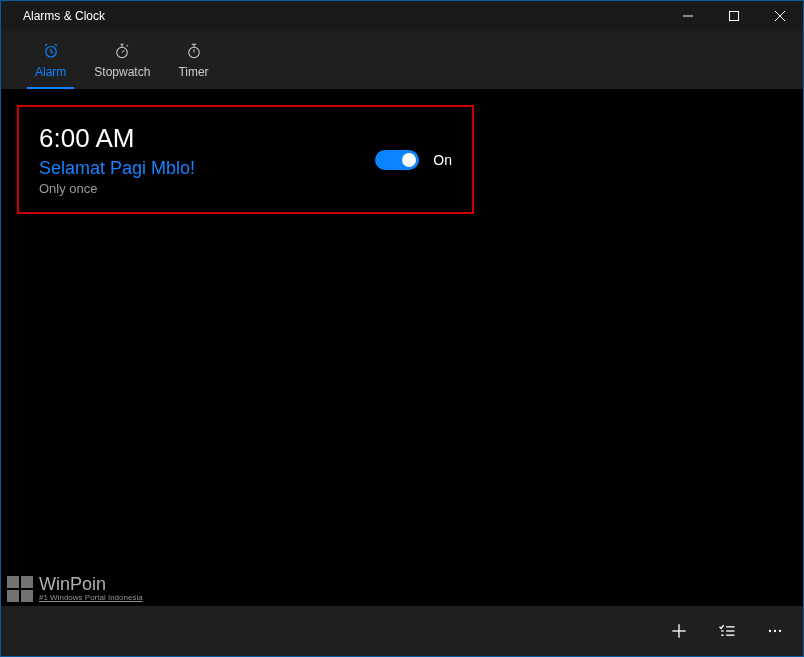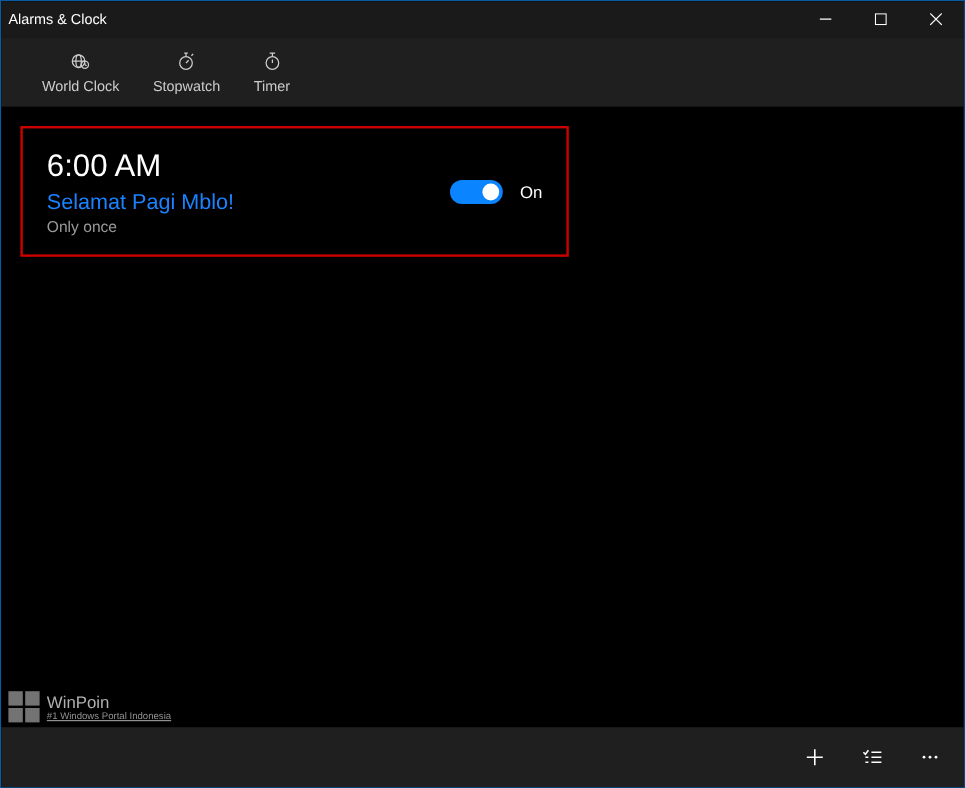--- a/index.html
+++ b/index.html
@@ -12,21 +12,21 @@
       position: relative;
       border: 1px solid #0a5aa0;
     }
     
     .titlebar {
       height: 30px;
       background: #1a1a1a;
       display: flex;
       align-items: center;
       justify-content: space-between;
-      padding-left: 6px;
+      padding-left: 22px;
       color: #fff;
     }
     .titlebar .title {
       font-size: 12px;
     }
     .window-controls {
       display: flex;
       height: 100%;
     }
     .window-controls .ctrl {
@@ -155,21 +155,21 @@
     .watermark .wm-logo {
       display: grid;
       grid-template-columns: 12px 12px;
       grid-template-rows: 12px 12px;
       gap: 2px;
     }
     .watermark .wm-logo div {
       background: #888;
     }
     .watermark .wm-text .brand {
-      font-size: 14px;
+      font-size: 18px;
       font-weight: 400;
       color: #cfcfcf;
       line-height: 1;
     }
     .watermark .wm-text .tagline {
       font-size: 8px;
       color: #aaa;
       text-decoration: underline;
     }
   </style>
@@ -192,32 +192,31 @@
     <div class="ctrl">
       <svg viewBox="0 0 10 10">
           <line x1="0" y1="0" x2="10" y2="10" stroke="#fff" stroke-width="1"></line>
           <line x1="10" y1="0" x2="0" y2="10" stroke="#fff" stroke-width="1"></line>
         </svg>
     </div>
   </div>
 </div>
 
 <div class="tabbar">
-  <div class="tab">
+  <div class="tab active">
     <span class="icon">
-      <svg viewBox="0 0 24 24" fill="none" stroke="#ccc" stroke-width="1.4">
-        <circle cx="10" cy="12" r="7"></circle>
-        <ellipse cx="10" cy="12" rx="3" ry="7"></ellipse>
-        <line x1="3" y1="12" x2="17" y2="12"></line>
-        <circle cx="17" cy="16" r="4"></circle>
-        <line x1="17" y1="16" x2="17" y2="14"></line>
-        <line x1="17" y1="16" x2="19" y2="17"></line>
+      <svg viewBox="0 0 24 24" fill="none" stroke="#0a84ff" stroke-width="1.6">
+        <circle cx="12" cy="13" r="7"></circle>
+        <line x1="12" y1="13" x2="12" y2="9"></line>
+        <line x1="12" y1="13" x2="15" y2="15"></line>
+        <line x1="4" y1="5" x2="7" y2="3"></line>
+        <line x1="20" y1="5" x2="17" y2="3"></line>
       </svg>
     </span>
-    <span>World Clock</span>
+    <span>Alarm</span>
   </div>
   <div class="tab">
     <span class="icon">
       <svg viewBox="0 0 24 24" fill="none" stroke="#ccc" stroke-width="1.4">
         <circle cx="12" cy="14" r="7"></circle>
         <line x1="12" y1="14" x2="15" y2="11"></line>
         <line x1="10" y1="3" x2="14" y2="3"></line>
         <line x1="12" y1="3" x2="12" y2="7"></line>
         <line x1="18" y1="6" x2="20" y2="4"></line>
       </svg>

